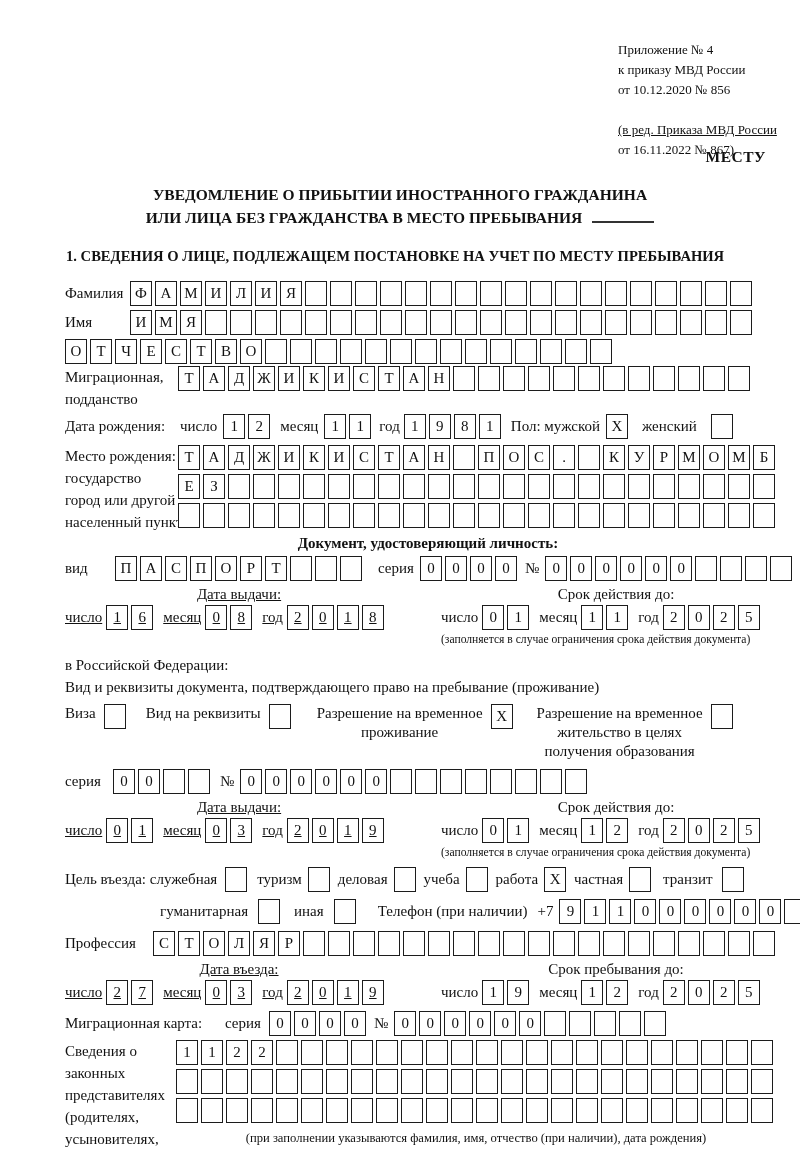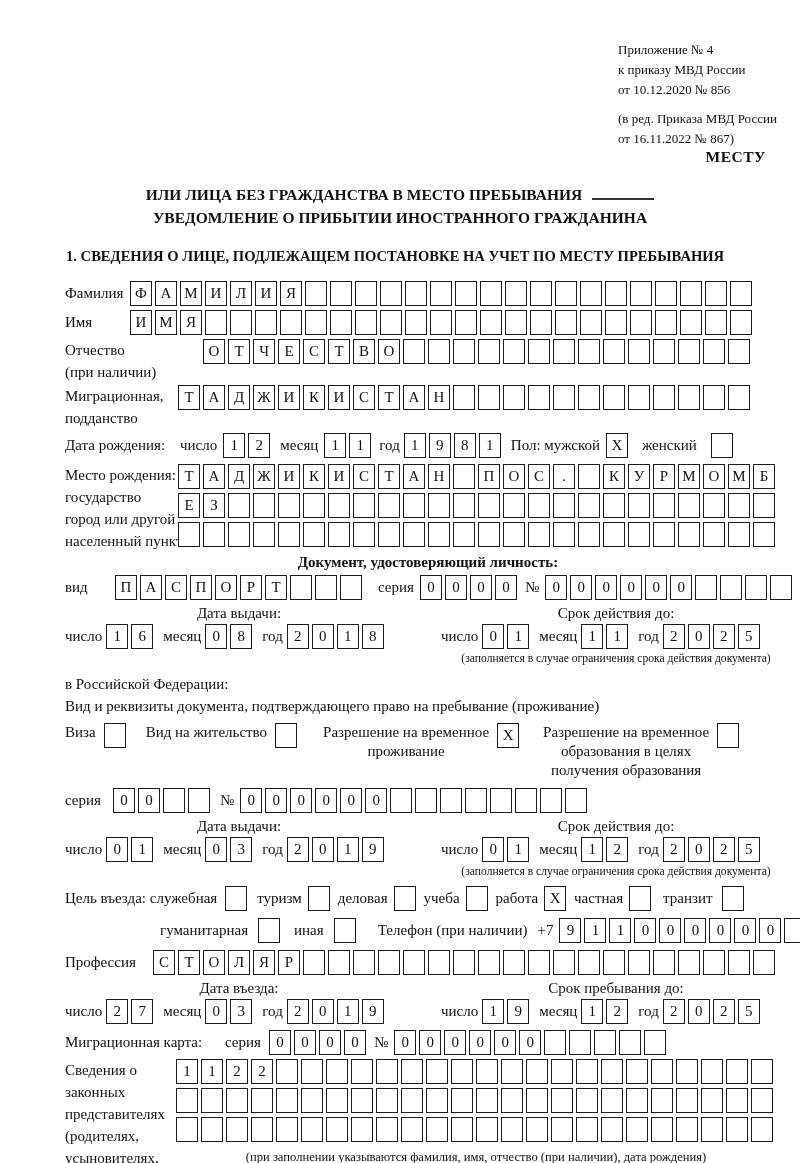--- a/index.html
+++ b/index.html
@@ -8,21 +8,21 @@
     position: relative;
     width: 800px; height: 1163px;
     background: #fff; color: #111;
     font-family: "Liberation Serif", "DejaVu Serif", serif;
     font-size: 15px; overflow: hidden;
   }
   .annex {
     position: absolute; top: 40px; left: 618px;
     font-size: 13px; line-height: 20px; text-align: left;
   }
-  .annex .gap { margin-top: 9px; }
+  .annex .gap { margin-top: 20px; text-decoration: underline; }
   .forma {
     position: absolute; top: 148px; left: 0; width: 766px;
     text-align: right; font-weight: bold; font-size: 15.5px; letter-spacing: 0.5px;
   }
   .title {
     position: absolute; top: 183px; left: 0; width: 800px;
     text-align: center; font-weight: bold; font-size: 15.5px; line-height: 23px;
   }
   .title-underline {
     display: inline-block; width: 62px; height: 2px;
@@ -41,49 +41,49 @@
   .cell {
     flex: 0 0 auto; width: 22px; height: 25px;
     border: 1.5px solid #1c1c1c;
     display: inline-flex; align-items: center; justify-content: center;
     font-size: 15px; background: #fff;
   }
   .vstack { display: flex; flex-direction: column; gap: 4px; }
   .heading-center { text-align: center; font-weight: bold; margin: 2px 0 4px 0; font-size: 15px; }
   .dates-row { display: flex; align-items: flex-start; margin-bottom: 6px; }
   .dates-col { display: flex; flex-direction: column; }
-  .dates-col.left { width: 348px; }
+  .dates-col.left { width: 348px; text-decoration: underline; }
   .dates-col.right { margin-left: 28px; flex: 1; }
   .dates-head { text-align: center; line-height: 18px; margin-bottom: 2px; }
   .date-line { display: flex; align-items: center; }
   .date-line .lbl { margin-right: 4px; }
   .date-line .cells { margin-right: 10px; }
-  .note { font-size: 11.6px; line-height: 16px; margin-top: 2px; text-align: center; }
+  .note { font-size: 11.6px; line-height: 16px; margin-top: 2px; }
   .cbgroup { display: flex; align-items: flex-start; }
   .cbgroup .cblabel { text-align: center; line-height: 19px; margin-right: 8px; }
   .reps-note { font-size: 12.6px; text-align: center; margin-top: 4px; width: 615px; margin-left: 111px; }
 </style>
 </head>
 <body>
 
 <div class="page">
 
   <div class="annex">
     <div>Приложение № 4</div>
     <div>к приказу МВД России</div>
     <div>от 10.12.2020 № 856</div>
     <div class="gap">(в ред. Приказа МВД России</div>
     <div>от 16.11.2022 № 867)</div>
   </div>
 
   <div class="forma">МЕСТУ</div>
 
   <div class="title">
+    <div>УВЕДОМЛЕНИЕ О ПРИБЫТИИ ИНОСТРАННОГО ГРАЖДАНИНА</div>
     <div><span>ИЛИ ЛИЦА БЕЗ ГРАЖДАНСТВА В МЕСТО ПРЕБЫВАНИЯ</span><span class="title-underline"></span></div>
-    <div>УВЕДОМЛЕНИЕ О ПРИБЫТИИ ИНОСТРАННОГО ГРАЖДАНИНА</div>
   </div>
 
   <div class="section1">1. СВЕДЕНИЯ О ЛИЦЕ, ПОДЛЕЖАЩЕМ ПОСТАНОВКЕ НА УЧЕТ ПО МЕСТУ ПРЕБЫВАНИЯ</div>
 
   <div class="body">
 
     <div class="row">
       <span class="lbl" style="width:65px">Фамилия</span>
       <span class="cells">
           <span class="cell">Ф</span>
@@ -139,24 +139,20 @@
           <span class="cell"></span>
           <span class="cell"></span>
           <span class="cell"></span>
           <span class="cell"></span>
           <span class="cell"></span>
           <span class="cell"></span>
         </span>
     </div>
 
     <div class="row top" style="margin-bottom:2px">
-      <span style="width:138px">
-        <span class="lbl lbl2" style="display:block">Отчество</span>
-        <span class="lbl lbl2" style="display:block">(при наличии)</span>
-      </span>
       <span class="cells">
           <span class="cell">О</span>
           <span class="cell">Т</span>
           <span class="cell">Ч</span>
           <span class="cell">Е</span>
           <span class="cell">С</span>
           <span class="cell">Т</span>
           <span class="cell">В</span>
           <span class="cell">О</span>
           <span class="cell"></span>
@@ -418,38 +414,38 @@
     </div>
 
     <div class="row top" style="margin-bottom:8px">
       <span class="cbgroup" style="margin-right:20px">
         <span class="cblabel">Виза</span>
         <span class="cells">
             <span class="cell"></span>
           </span>
       </span>
       <span class="cbgroup" style="margin-right:26px">
-        <span class="cblabel">Вид на жительство</span>
+        <span class="cblabel">Вид на реквизиты</span>
         <span class="cells">
             <span class="cell"></span>
           </span>
       </span>
       <span class="cbgroup" style="margin-right:24px">
         <span class="cblabel">
           <span style="display:block">Разрешение на временное</span>
           <span style="display:block">проживание</span>
         </span>
         <span class="cells">
             <span class="cell">X</span>
           </span>
       </span>
       <span class="cbgroup">
         <span class="cblabel">
           <span style="display:block">Разрешение на временное</span>
-          <span style="display:block">образования в целях</span>
+          <span style="display:block">жительство в целях</span>
           <span style="display:block">получения образования</span>
         </span>
         <span class="cells">
             <span class="cell"></span>
           </span>
       </span>
     </div>
 
     <div class="row">
       <span class="lbl" style="width:48px">серия</span>

